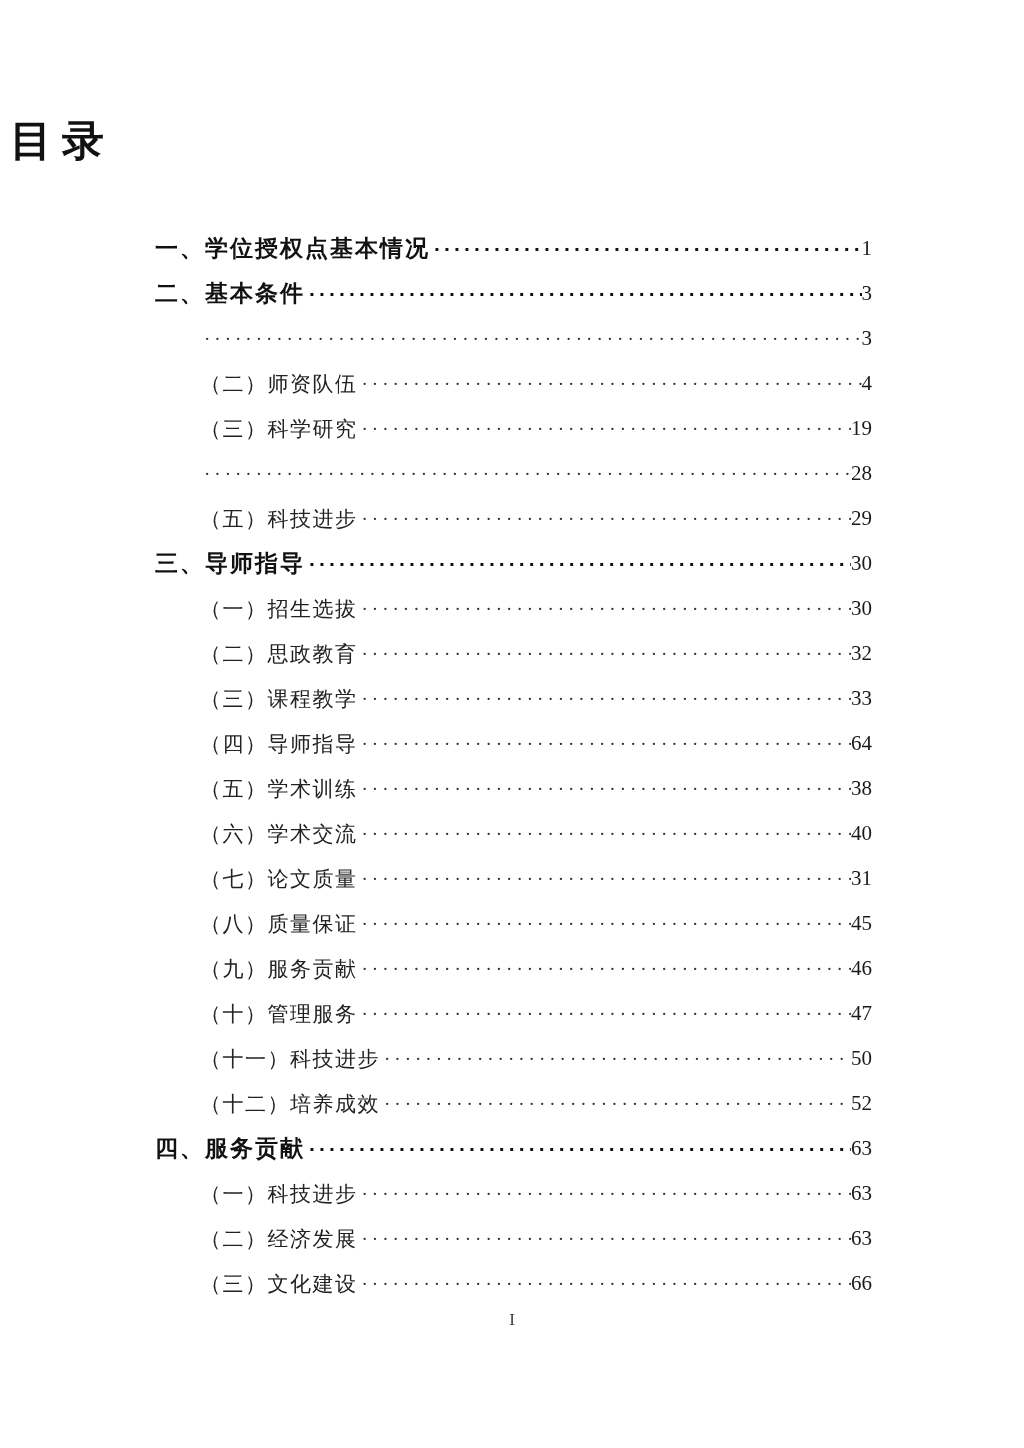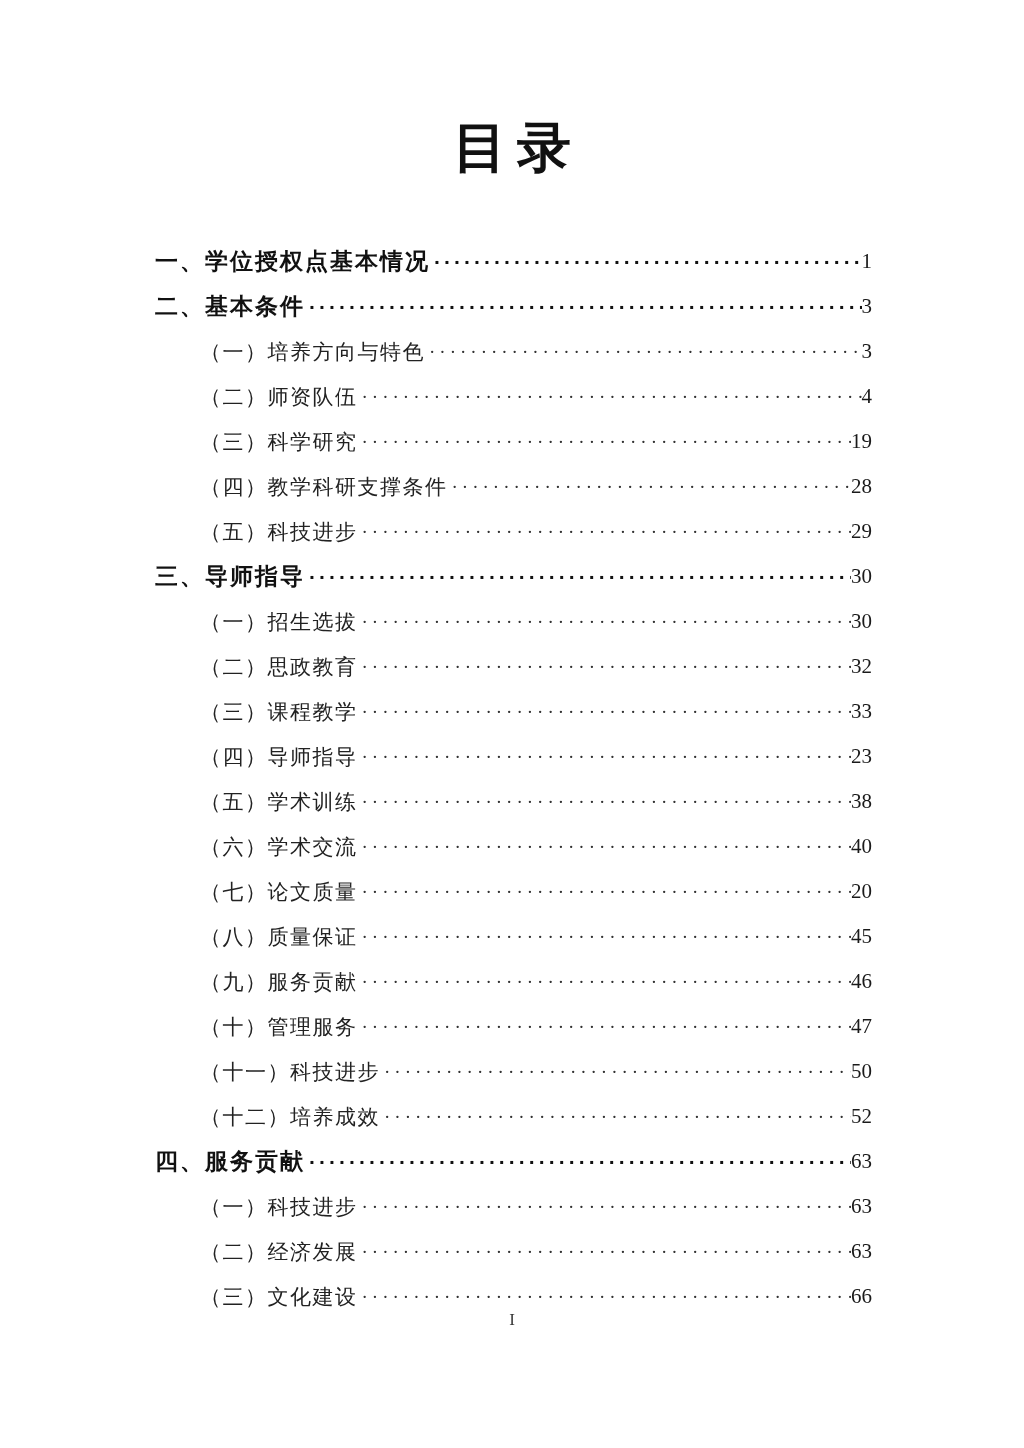--- a/index.html
+++ b/index.html
@@ -13,24 +13,23 @@
     height: 1448px;
     background: #ffffff;
     color: #1a1a1a;
     font-family: "Liberation Serif", serif;
     overflow: hidden;
     margin: 0 auto;
   }
   .doc-title {
     margin: 0;
     padding-top: 118px;
-    text-align: center;
     font-family: "Liberation Sans", sans-serif;
     font-weight: bold;
-    font-size: 54px;
+    font-size: 42px;
     line-height: 1.1;
     letter-spacing: 10px;
     text-indent: 10px; 
     color: #111111;
   }
   .toc {
     margin: 62px 152px 0 155px;
   }
   .toc-row {
     display: flex;
@@ -100,39 +99,37 @@
     <span class="pagenum">1</span>
   </div>
 
   <div class="toc-row l1">
     <span class="label">二、基本条件</span>
     <span class="leader">································································································································································</span>
     <span class="pagenum">3</span>
   </div>
 
   <div class="toc-row l2">
-    <span class="label">（一）培养方向与特色</span>
     <span class="leader">································································································································································</span>
     <span class="pagenum">3</span>
   </div>
 
   <div class="toc-row l2">
     <span class="label">（二）师资队伍</span>
     <span class="leader">································································································································································</span>
     <span class="pagenum">4</span>
   </div>
 
   <div class="toc-row l2">
     <span class="label">（三）科学研究</span>
     <span class="leader">································································································································································</span>
     <span class="pagenum">19</span>
   </div>
 
   <div class="toc-row l2">
-    <span class="label">（四）教学科研支撑条件</span>
     <span class="leader">································································································································································</span>
     <span class="pagenum">28</span>
   </div>
 
   <div class="toc-row l2">
     <span class="label">（五）科技进步</span>
     <span class="leader">································································································································································</span>
     <span class="pagenum">29</span>
   </div>
 
@@ -156,39 +153,39 @@
 
   <div class="toc-row l2">
     <span class="label">（三）课程教学</span>
     <span class="leader">································································································································································</span>
     <span class="pagenum">33</span>
   </div>
 
   <div class="toc-row l2">
     <span class="label">（四）导师指导</span>
     <span class="leader">································································································································································</span>
-    <span class="pagenum">23</span>
+    <span class="pagenum">64</span>
   </div>
 
   <div class="toc-row l2">
     <span class="label">（五）学术训练</span>
     <span class="leader">································································································································································</span>
     <span class="pagenum">38</span>
   </div>
 
   <div class="toc-row l2">
     <span class="label">（六）学术交流</span>
     <span class="leader">································································································································································</span>
     <span class="pagenum">40</span>
   </div>
 
   <div class="toc-row l2">
     <span class="label">（七）论文质量</span>
     <span class="leader">································································································································································</span>
-    <span class="pagenum">20</span>
+    <span class="pagenum">31</span>
   </div>
 
   <div class="toc-row l2">
     <span class="label">（八）质量保证</span>
     <span class="leader">································································································································································</span>
     <span class="pagenum">45</span>
   </div>
 
   <div class="toc-row l2">
     <span class="label">（九）服务贡献</span>

